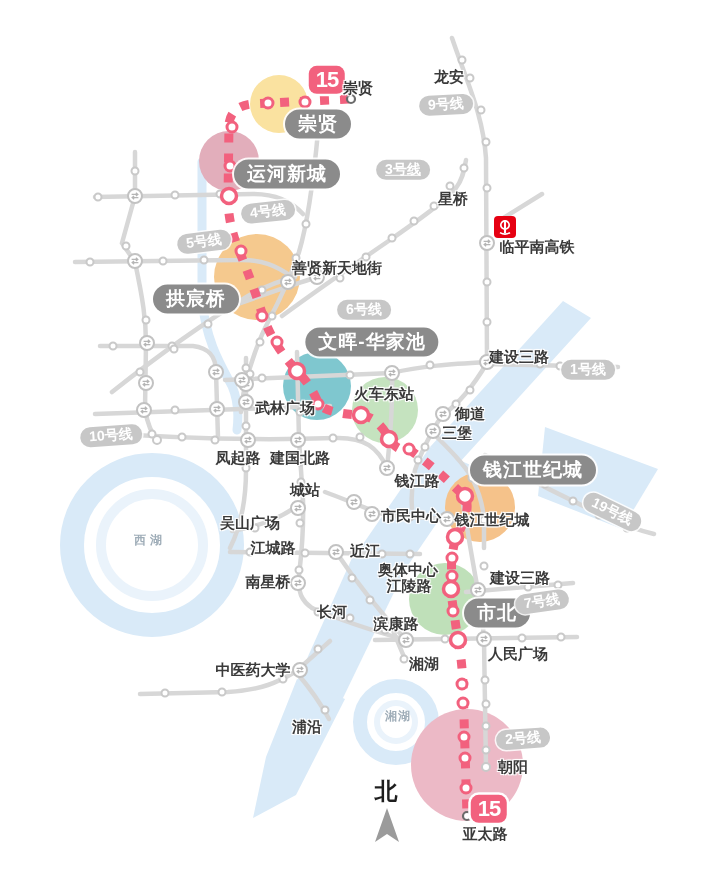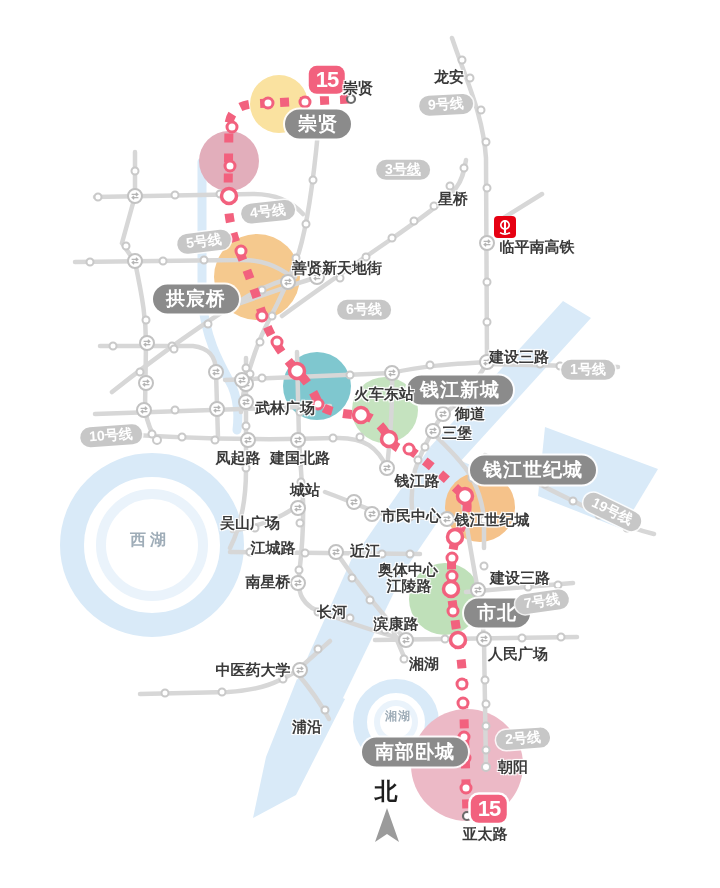--- a/index.html
+++ b/index.html
@@ -12,21 +12,21 @@
   .kb{position:absolute;transform:translate(-50%,-50%);background:#8B8B8B;color:#fff;
       font-size:19px;font-weight:700;letter-spacing:1px;padding:3px 13px 4px;border-radius:18px;
       white-space:nowrap;box-shadow:0 0 0 2px rgba(255,255,255,.9);line-height:1.15;}
   .lb{position:absolute;background:#C7C7C7;color:#fff;font-size:14px;font-weight:700;
       padding:2px 9px 3px;border-radius:13px;white-space:nowrap;line-height:1.1;
       box-shadow:0 0 0 1.5px rgba(255,255,255,.85);}
   .logo15{position:absolute;transform:translate(-50%,-50%);background:#F2617E;color:#fff;
       font-weight:700;font-size:22px;padding:1px 7px 2px;border-radius:8px;
       box-shadow:0 0 0 2.5px #fff;line-height:1.15;letter-spacing:-1px;}
   .gl{position:absolute;transform:translate(-50%,-50%);color:#9FADB8;font-weight:600;}
-  .gl.big{font-size:16px;letter-spacing:4px;}
+  .gl.big{font-size:12px;letter-spacing:4px;}
   .gl.small{font-size:12px;letter-spacing:1px;}
   .north-label{position:absolute;transform:translate(-50%,-50%);font-size:23px;font-weight:700;color:#1e1e1e;}
 </style>
 </head>
 <body>
 
 <div class="map">
 
 <svg class="base" width="720" height="888" viewBox="0 0 720 888">
 
@@ -277,25 +277,25 @@
     <rect x="-11" y="-11" width="22" height="22" rx="4" fill="#E60012"></rect>
     <circle cx="0" cy="-2" r="4.2" fill="none" stroke="#fff" stroke-width="1.7"></circle>
     <rect x="-1.05" y="-6.8" width="2.1" height="13" fill="#fff"></rect>
     <path d="M-5,5.6 Q0,8.8 5,5.6" fill="none" stroke="#fff" stroke-width="1.7"></path>
   </g>
 
   <polygon points="387,808 375,842 387,834 399,842" fill="#9B9B9B"></polygon>
 </svg>
 
 <div class="kb" style="left:318px;top:124px;">崇贤</div>
+<div class="kb" style="left:287px;top:174px;">运河新城</div>
 <div class="kb" style="left:196px;top:299px;">拱宸桥</div>
-<div class="kb" style="left:460px;top:390px;">钱江新城</div>
+<div class="kb" style="left:372px;top:342px;">文晖-华家池</div>
 <div class="kb" style="left:533px;top:470px;">钱江世纪城</div>
 <div class="kb" style="left:497px;top:613px;text-align:center;">市北</div>
-<div class="kb" style="left:415px;top:752px;">南部卧城</div>
 
 <div class="lb" style="left:446px;top:105px;transform:translate(-50%,-50%) rotate(-3deg);">9号线</div>
 <div class="lb" style="left:403px;top:170px;transform:translate(-50%,-50%);text-decoration:underline;">3号线</div>
 <div class="lb" style="left:268px;top:212px;transform:translate(-50%,-50%) rotate(-6deg);">4号线</div>
 <div class="lb" style="left:204px;top:242px;transform:translate(-50%,-50%) rotate(-7deg);">5号线</div>
 <div class="lb" style="left:364px;top:310px;transform:translate(-50%,-50%);">6号线</div>
 <div class="lb" style="left:588px;top:370px;transform:translate(-50%,-50%);">1号线</div>
 <div class="lb" style="left:111px;top:436px;transform:translate(-50%,-50%) rotate(-4deg);">10号线</div>
 <div class="lb" style="left:612px;top:512px;transform:translate(-50%,-50%) rotate(26deg);">19号线</div>
 <div class="lb" style="left:542px;top:602px;transform:translate(-50%,-50%) rotate(-8deg);">7号线</div>

